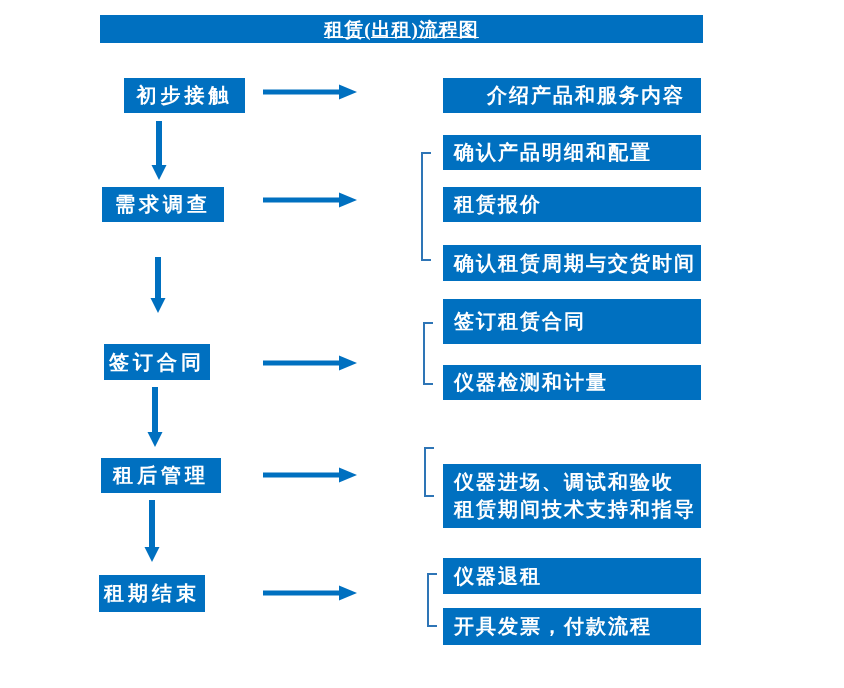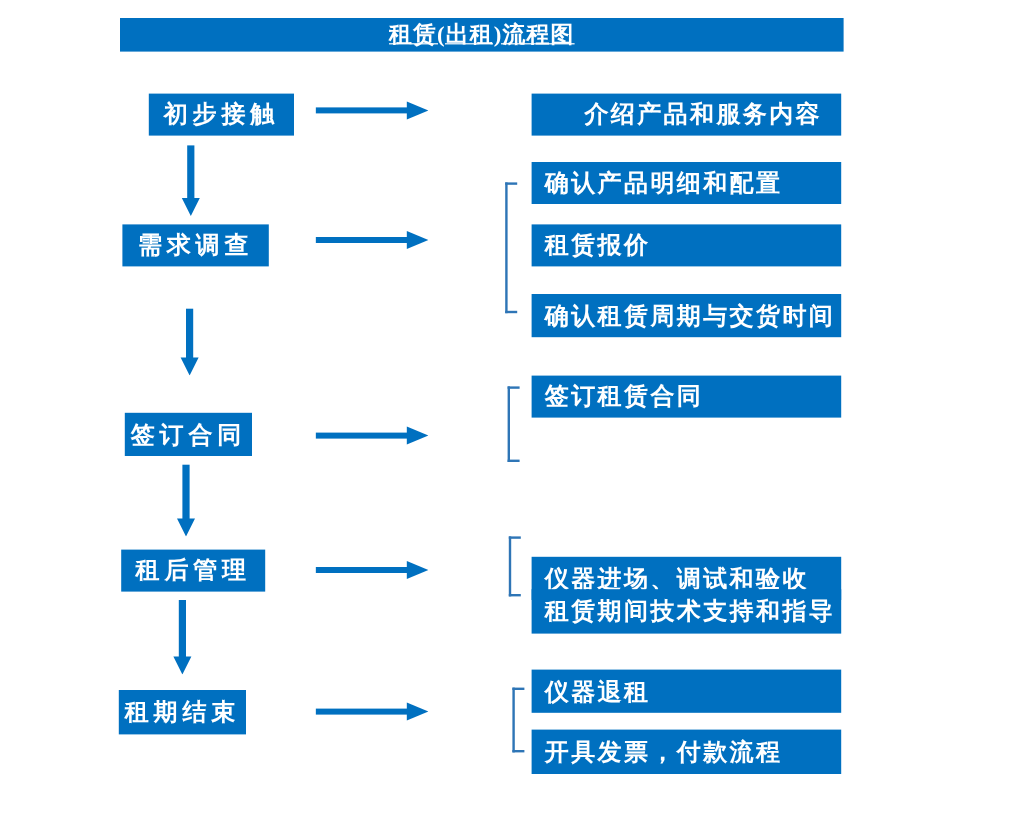--- a/index.html
+++ b/index.html
@@ -51,21 +51,21 @@
   }
   .l1 { left:102px; top:78px;  width:121px; height:35px;margin-left:22px; }
   .l2 { left:102px; top:187px; width:122px; height:35px; }
   .l3 { left:104px; top:344px; width:106px; height:36px; }
   .l4 { left:101px; top:458px; width:120px; height:35px; }
   .l5 { left:99px;  top:575px; width:106px; height:37px; }
   .r1  { top:78px;  height:35px;padding-left:44px; }
   .r2  { top:135px; height:35px; }
   .r3  { top:187px; height:35px; }
   .r4  { top:245px; height:36px; }
-  .r5  { top:313px; height:35px; }
+  .r5  { top:299px; height:45px; }
   .r6  { top:365px; height:35px; }
   .r7  { top:424px; height:36px;margin-top:40px; }
   .r8  { top:491px; height:37px; }
   .r9  { top:558px; height:36px; }
   .r10 { top:608px; height:37px; }
   .harrow { position: absolute; left: 263px; width: 94px; height: 16px; }
   .a1 { top: 84px; }
   .a2 { top: 192px; }
   .a3 { top: 355px; }
   .a4 { top: 467px; }
@@ -99,20 +99,21 @@
   <div class="step-box l2">需求调查</div>
   <div class="step-box l3">签订合同</div>
   <div class="step-box l4">租后管理</div>
   <div class="step-box l5">租期结束</div>
 
   <div class="detail-box r1">介绍产品和服务内容</div>
   <div class="detail-box r2">确认产品明细和配置</div>
   <div class="detail-box r3">租赁报价</div>
   <div class="detail-box r4">确认租赁周期与交货时间</div>
   <div class="detail-box r5">签订租赁合同</div>
+  <div class="detail-box r6">仪器检测和计量</div>
   <div class="detail-box r7">仪器进场、调试和验收</div>
   <div class="detail-box r8">租赁期间技术支持和指导</div>
   <div class="detail-box r9">仪器退租</div>
   <div class="detail-box r10">开具发票，付款流程</div>
 
   <div class="harrow a1">
     <svg width="94" height="16" viewBox="0 0 94 16">
         <rect x="0" y="5.5" width="77" height="5" fill="#0070C0"></rect>
         <polygon points="76,0.5 94,8 76,15.5" fill="#0070C0"></polygon>
       </svg>

